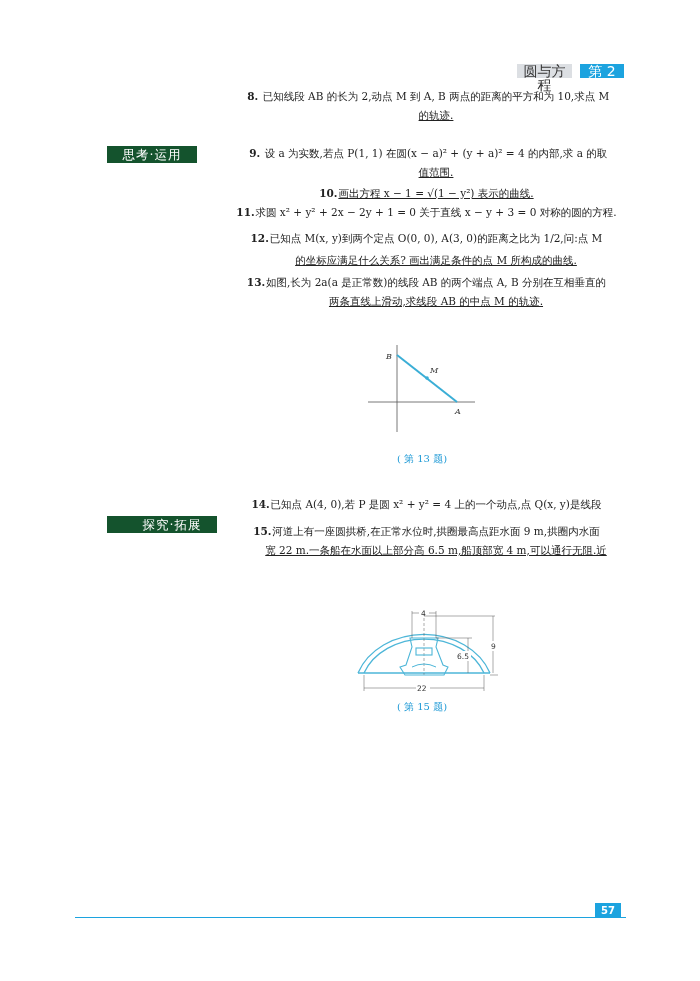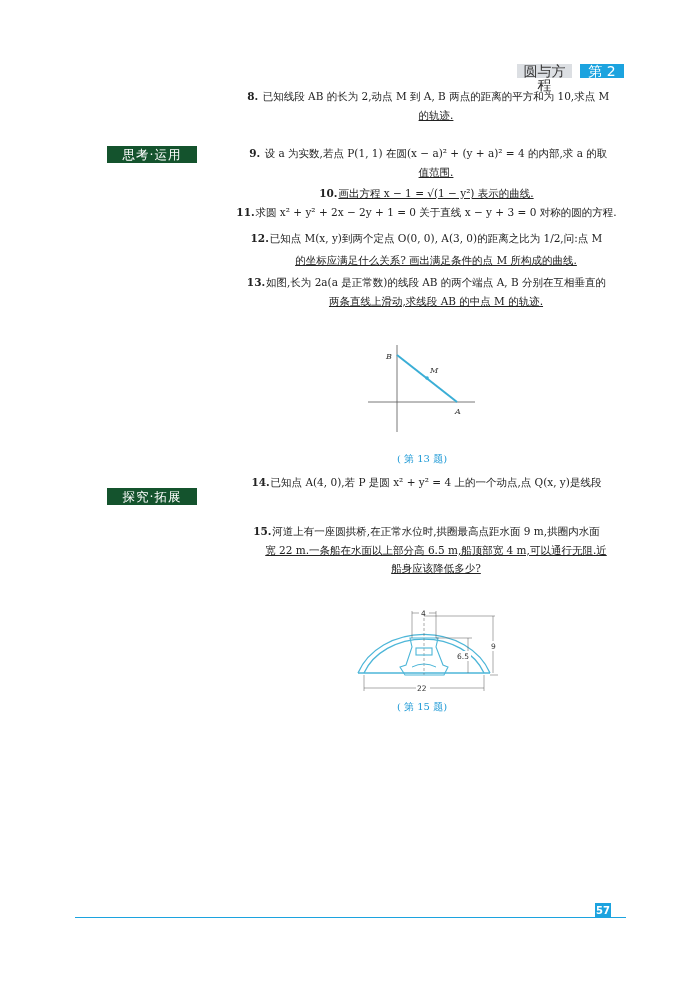--- a/index.html
+++ b/index.html
@@ -10,21 +10,21 @@
     .tag-title { left:517px; width:55px; background:#dcdfe3; color:#333; }
     .tag-chapter { left:580px; width:44px; background:#1ca3df; color:#fff; }
     .section-label { position:absolute; left:107px; width:90px; height:17px; background:#14532d;
                      color:#fff; font-family:"DejaVu Sans", sans-serif; font-size:12.5px; line-height:17px;
                      text-align:center; letter-spacing:1px; }
     .problem { position:absolute; left:221px; width:410px; font-size:10.5px; line-height:18.5px; color:#222;text-align:center; }
     .problem .num { font-weight:bold; display:inline-block; width:20px; }
     .problem .cont { padding-left:20px; display:block;text-decoration:underline; }
     .caption { position:absolute; font-size:10px; color:#1f9ad6; font-family:"DejaVu Serif", serif; }
     .footer-line { position:absolute; left:75px; top:917px; width:551px; height:1px; background:#1ca3df; }
-    .page-num { position:absolute; left:595px; top:903px; width:16px; height:15px; background:#1ca3df;
+    .page-num { position:absolute; left:595px; top:903px; width:26px; height:15px; background:#1ca3df;
                 color:#fff; font-size:10px; line-height:15px; text-align:center; font-weight:bold;
                 font-family:"DejaVu Sans", sans-serif; }
     svg { position:absolute; }
   </style>
 </head>
 <body>
 
 <div class="header-tag tag-title">圆与方程</div>
 <div class="header-tag tag-chapter">第 2 章</div>
 
@@ -62,30 +62,29 @@
   <line x1="37" y1="5" x2="37" y2="92" stroke="#555" stroke-width="0.8"></line>
   <line x1="8" y1="62" x2="115" y2="62" stroke="#555" stroke-width="0.8"></line>
   <line x1="37" y1="15" x2="97" y2="62" stroke="#3aaed6" stroke-width="2"></line>
   <circle cx="67" cy="38" r="1.8" fill="#3aaed6"></circle>
   <text x="26" y="19" font-size="8" font-style="italic" fill="#333" font-family="DejaVu Serif, serif">B</text>
   <text x="70" y="33" font-size="8" font-style="italic" fill="#333" font-family="DejaVu Serif, serif">M</text>
   <text x="95" y="74" font-size="8" font-style="italic" fill="#333" font-family="DejaVu Serif, serif">A</text>
 </svg>
 <div class="caption" style="left:397px; top:452px;">( 第 13 题)</div>
 
-<div class="section-label" style="top:488px;">探究·拓展</div>
+<div class="section-label" style="top:516px;padding-left:20px;">探究·拓展</div>
 
-<div class="problem" style="top:473px;">
+<div class="problem" style="top:495px;">
   <span class="num">14.</span><span>已知点 A(4, 0),若 P 是圆 x² + y² = 4 上的一个动点,点 Q(x, y)是线段</span>
 </div>
 
 <div class="problem" style="top:522px;">
   <span class="num">15.</span><span>河道上有一座圆拱桥,在正常水位时,拱圈最高点距水面 9 m,拱圈内水面</span>
   <span class="cont">宽 22 m.一条船在水面以上部分高 6.5 m,船顶部宽 4 m,可以通行无阻.近</span>
-  <span class="cont">船身应该降低多少?</span>
 </div>
 
 <svg style="left:350px; top:603px;" width="150" height="95" viewBox="0 0 150 95">
 
   <path d="M8 70 A70 58 0 0 1 140 70" fill="none" stroke="#4db6d8" stroke-width="1.3"></path>
   <path d="M14 70 A64 52 0 0 1 134 70" fill="none" stroke="#4db6d8" stroke-width="1.3"></path>
   <line x1="8" y1="70" x2="140" y2="70" stroke="#4db6d8" stroke-width="1.3"></line>
 
   <line x1="74" y1="5" x2="74" y2="72" stroke="#555" stroke-width="0.5" stroke-dasharray="3,2"></line>
 

